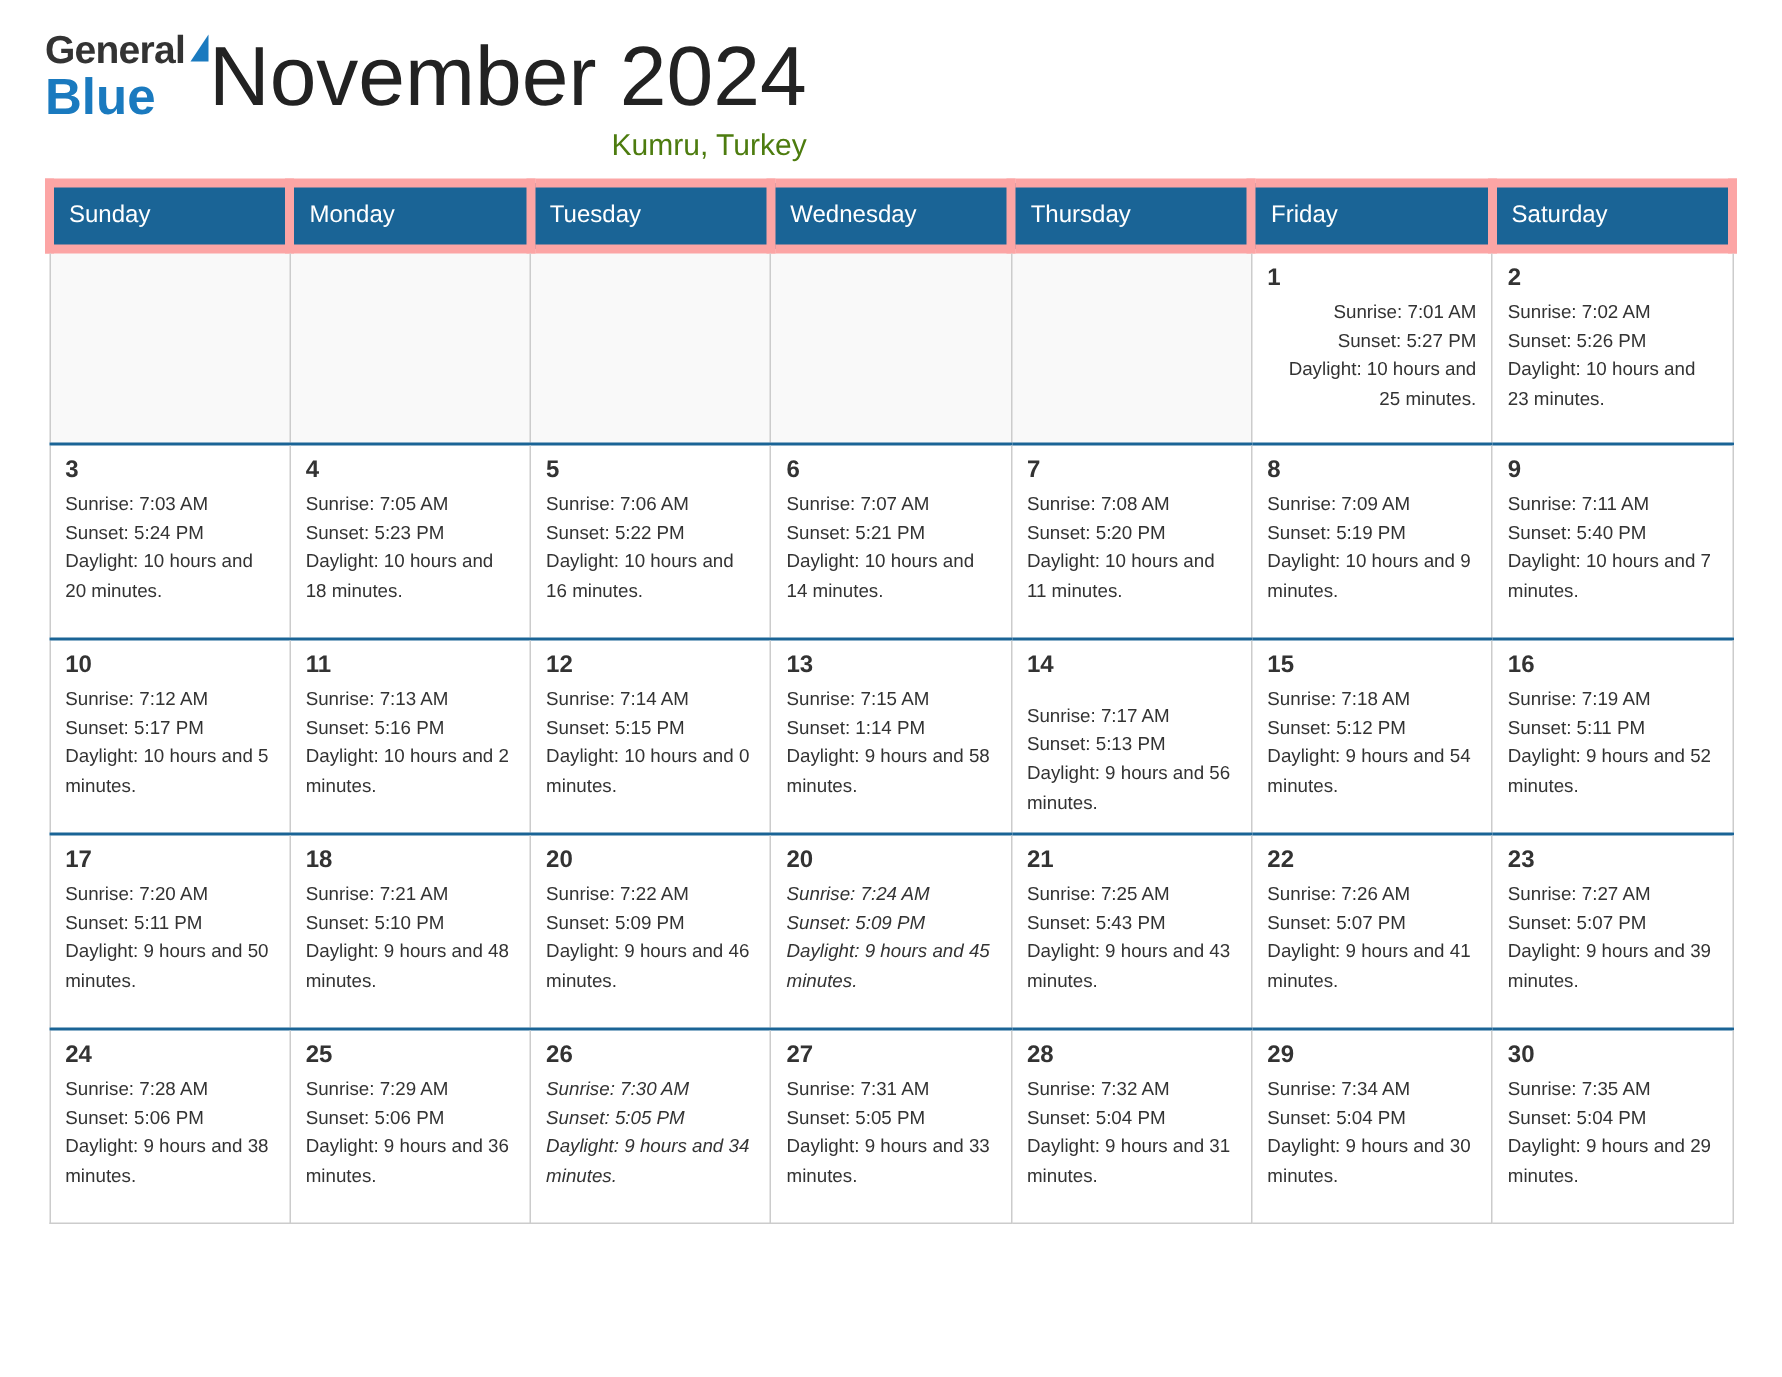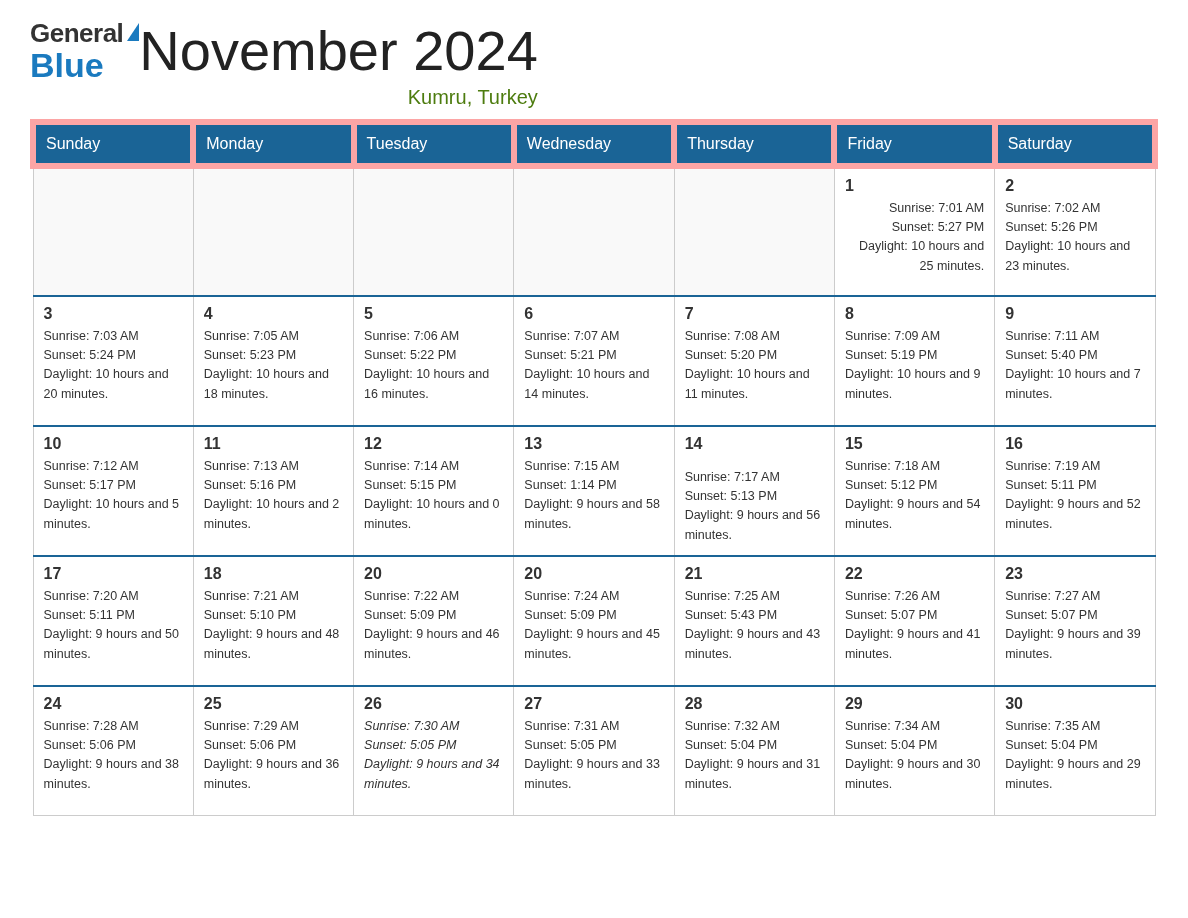--- a/index.html
+++ b/index.html
@@ -251,21 +251,21 @@
 Daylight: 9 hours and 48 minutes.</div>
         </td>
         <td>
           <span class="day-number">20</span>
           <div class="day-info" style="white-space: pre-line;">Sunrise: 7:22 AM
 Sunset: 5:09 PM
 Daylight: 9 hours and 46 minutes.</div>
         </td>
         <td>
           <span class="day-number">20</span>
-          <div class="day-info" style="white-space: pre-line;">Sunrise: 7:24 AM
+          <div class="day-info" style="white-space: pre-line; font-style: italic;">Sunrise: 7:24 AM
 Sunset: 5:09 PM
 Daylight: 9 hours and 45 minutes.</div>
         </td>
         <td>
           <span class="day-number">21</span>
           <div class="day-info" style="white-space: pre-line;">Sunrise: 7:25 AM
 Sunset: 5:43 PM
 Daylight: 9 hours and 43 minutes.</div>
         </td>
         <td>

